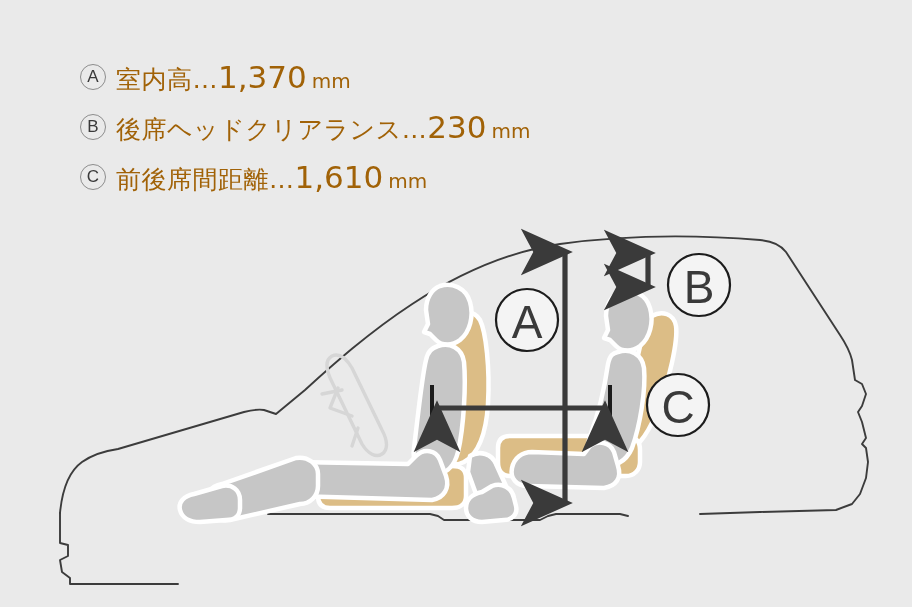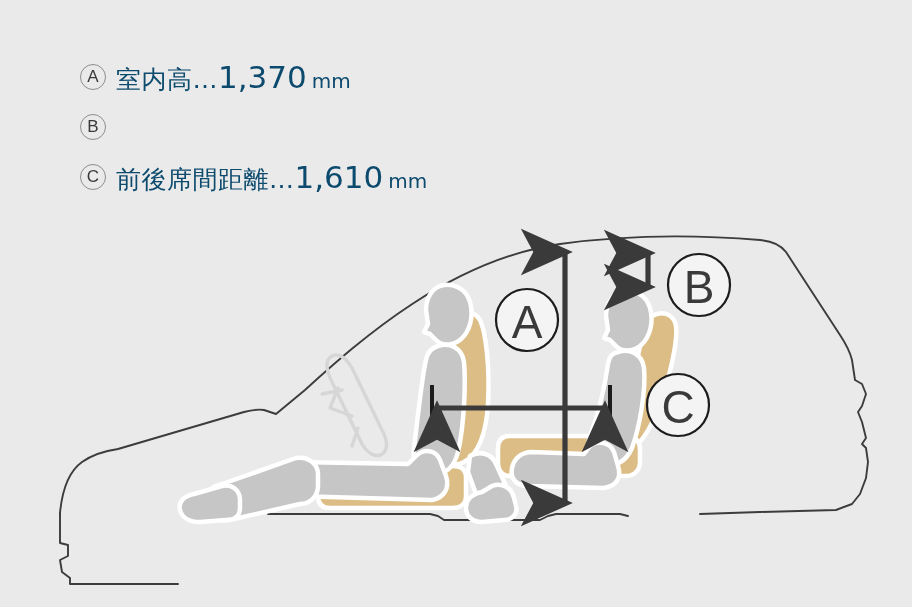--- a/index.html
+++ b/index.html
@@ -39,21 +39,21 @@
     background: #eaeaea;
     color: #3a3a3a;
     font-size: 17px;
     line-height: 24px;
     text-align: center;
     box-sizing: border-box;
     font-family: "Liberation Sans", sans-serif;
   }
   .legend-text {
     margin-left: 10px;
-    color: #0c4a6e;
+    color: #a16207;
     white-space: nowrap;
     font-family: "DejaVu Sans", "Liberation Sans", sans-serif;
   }
   .legend-label {
     font-size: 25px;
     letter-spacing: 0.5px;
   }
   .legend-value {
     font-size: 31px;
     letter-spacing: 0px;
@@ -95,20 +95,23 @@
 
     <div class="legend-row">
       <div class="marker">A</div>
       <div class="legend-text">
         <span class="legend-label">室内高…</span><span class="legend-value">1,370</span><span class="legend-unit">mm</span>
       </div>
     </div>
 
     <div class="legend-row">
       <div class="marker">B</div>
+      <div class="legend-text">
+        <span class="legend-label">後席ヘッドクリアランス…</span><span class="legend-value">230</span><span class="legend-unit">mm</span>
+      </div>
     </div>
 
     <div class="legend-row">
       <div class="marker">C</div>
       <div class="legend-text">
         <span class="legend-label">前後席間距離…</span><span class="legend-value">1,610</span><span class="legend-unit">mm</span>
       </div>
     </div>
 
   </div>

